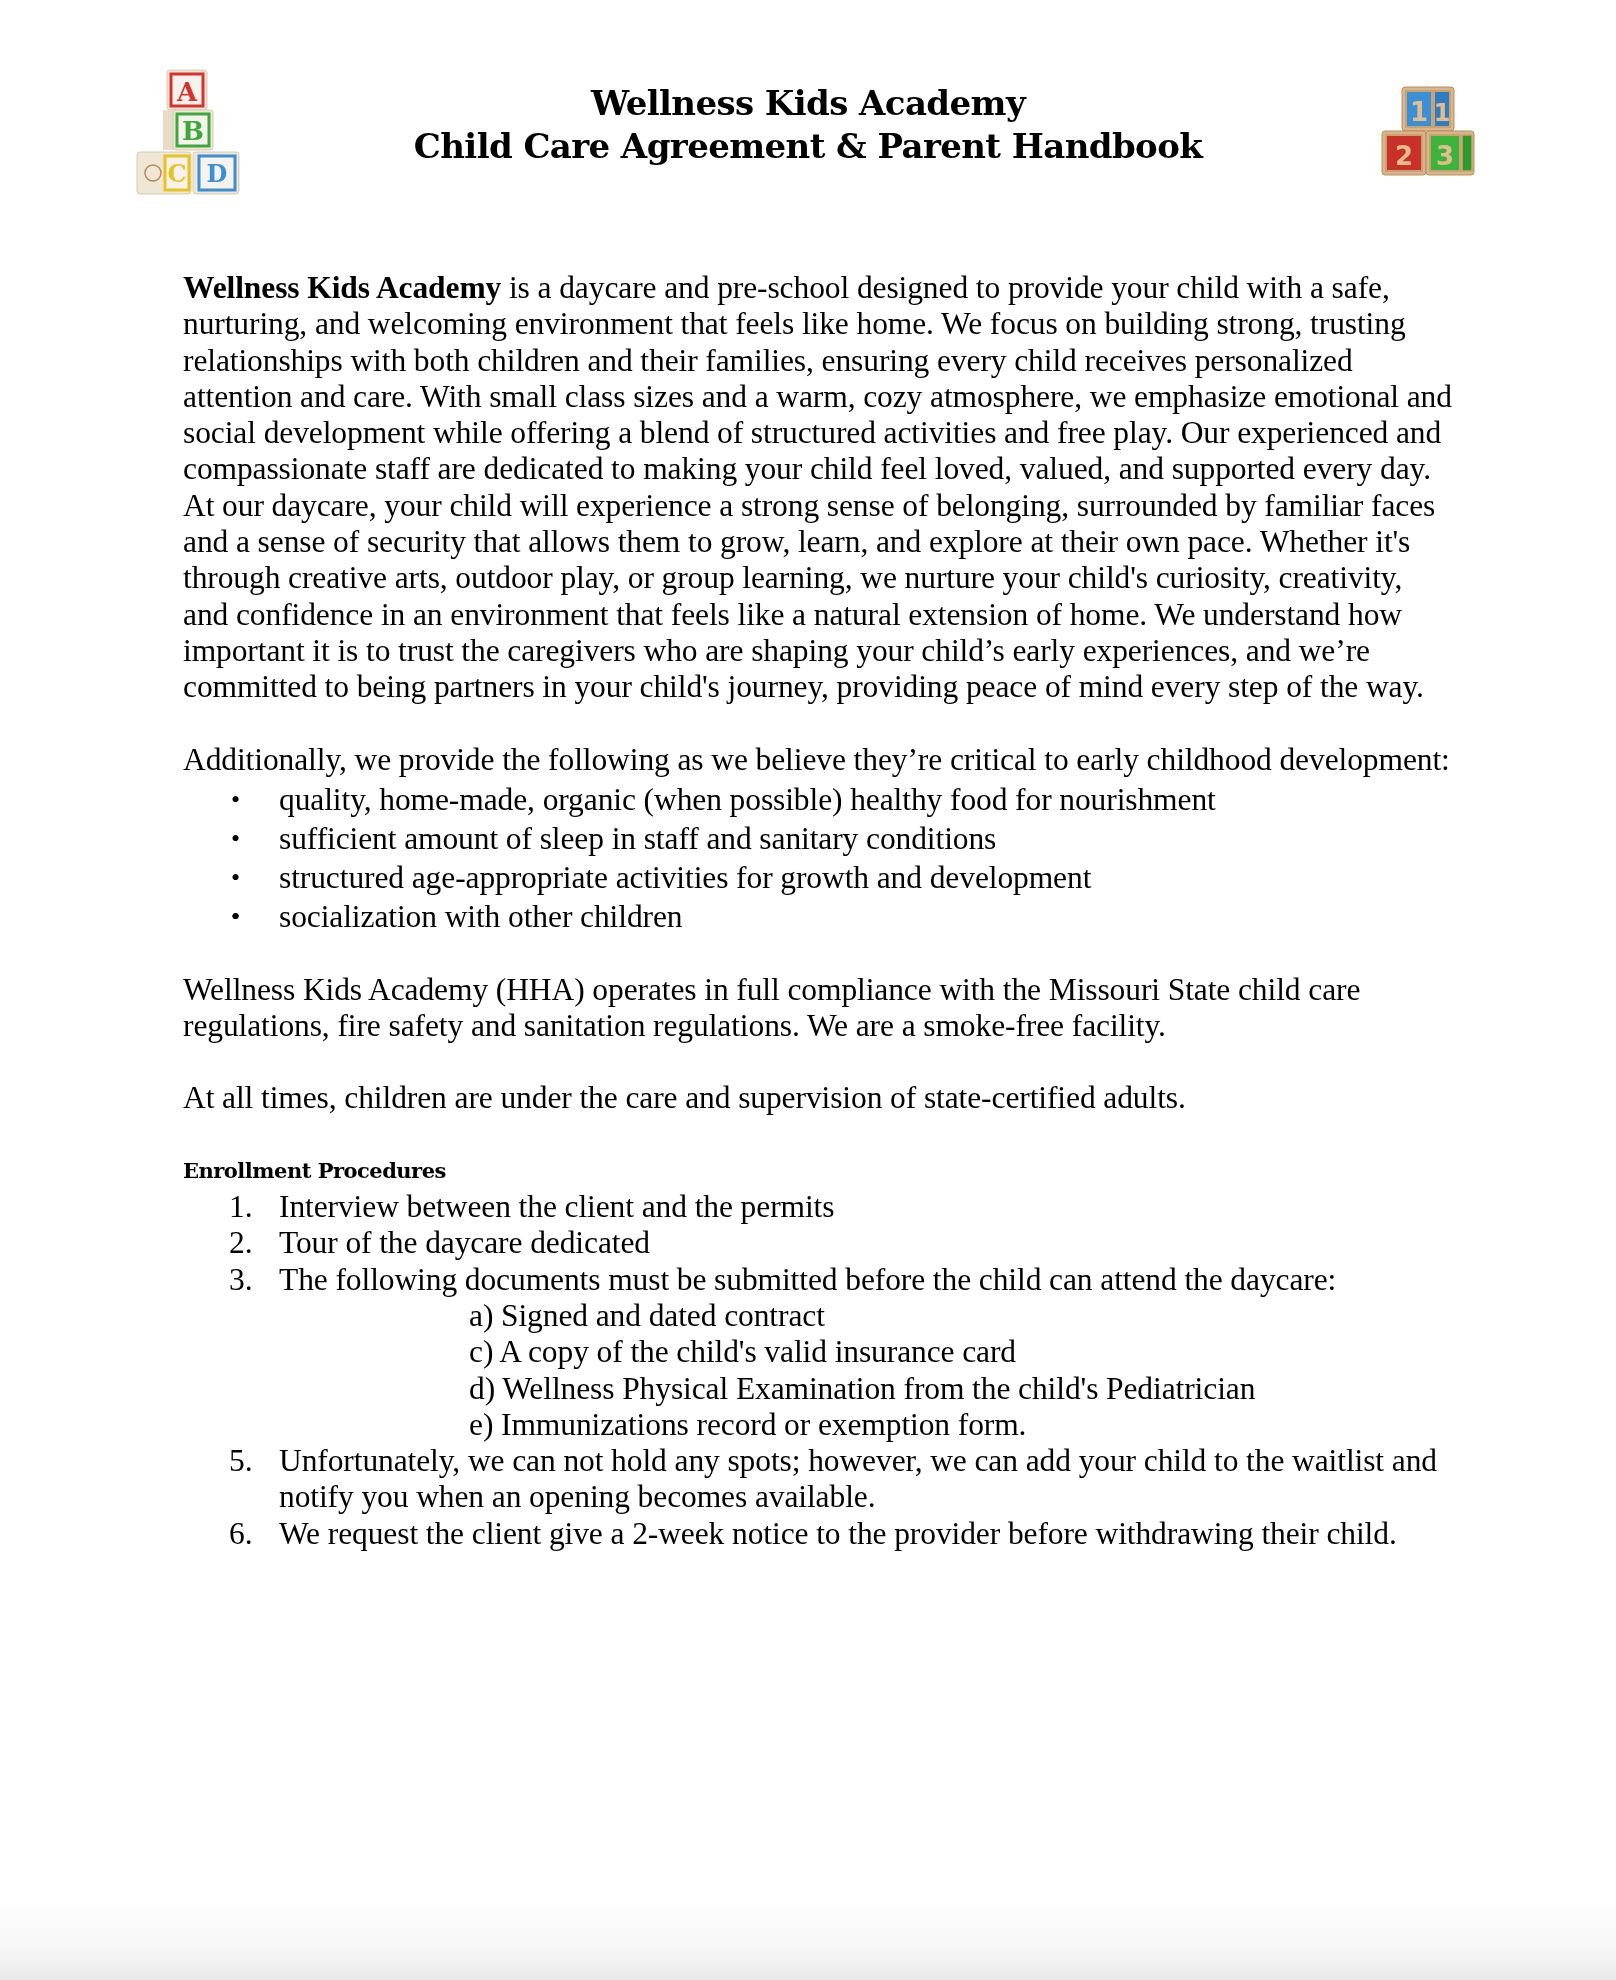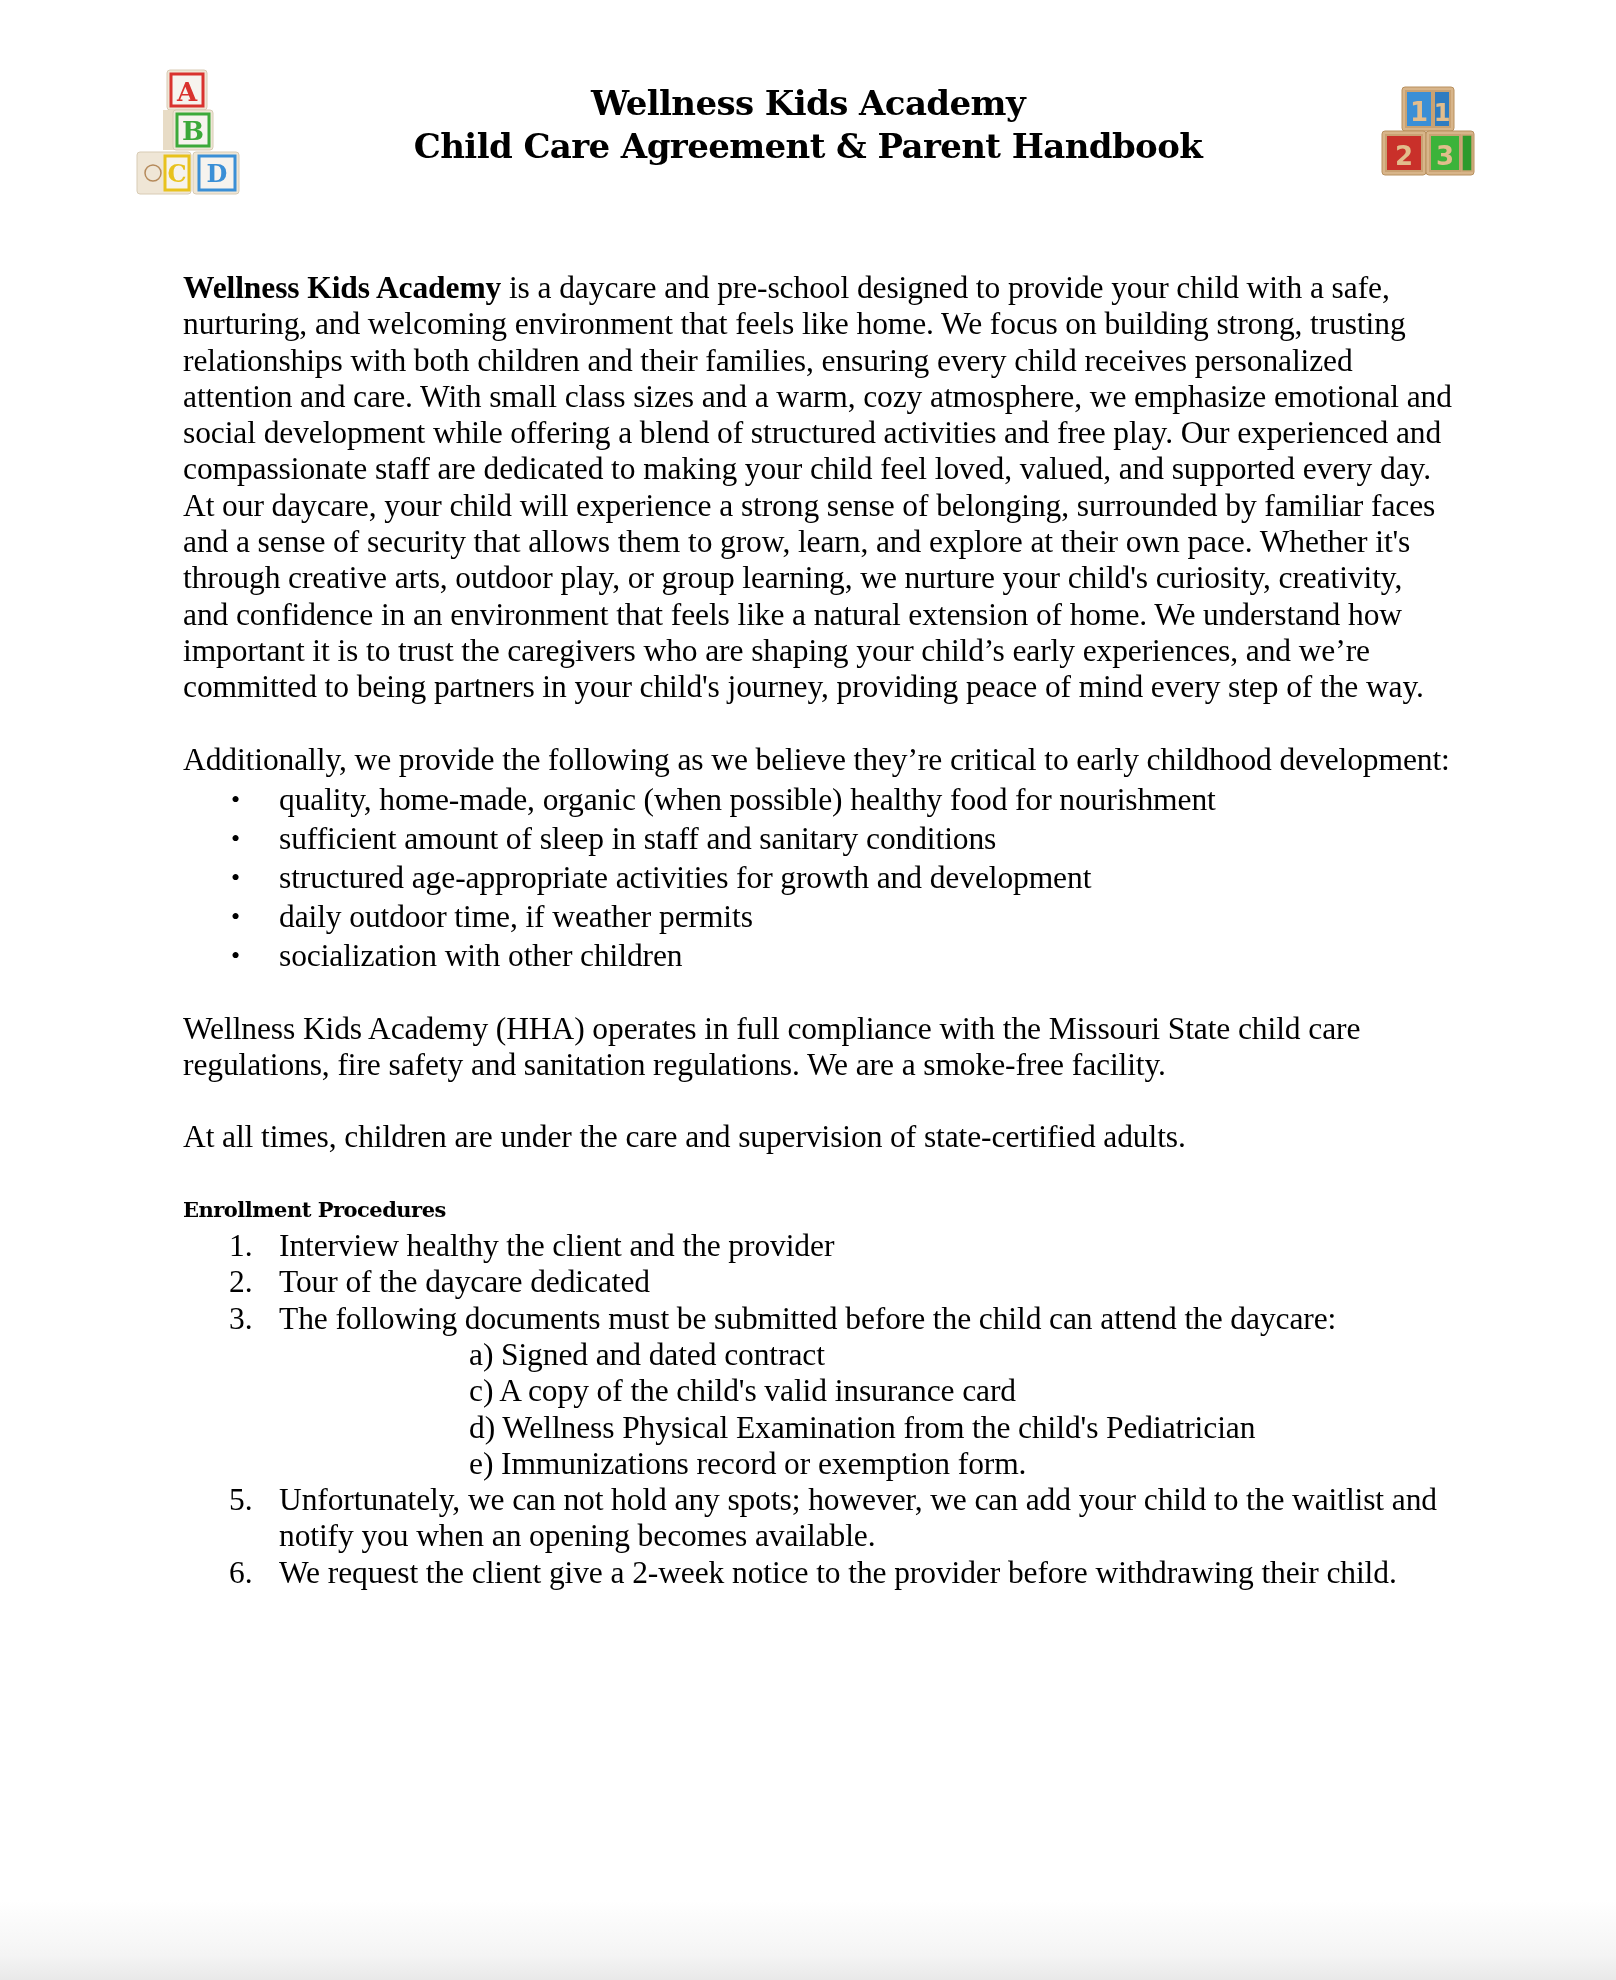--- a/index.html
+++ b/index.html
@@ -159,37 +159,37 @@
 
     <p class="intro"><b>Wellness Kids Academy</b><span> is a daycare and pre-school designed to provide your child with a safe, nurturing, and welcoming environment that feels like home. We focus on building strong, trusting relationships with both children and their families, ensuring every child receives personalized attention and care. With small class sizes and a warm, cozy atmosphere, we emphasize emotional and social development while offering a blend of structured activities and free play. Our experienced and compassionate staff are dedicated to making your child feel loved, valued, and supported every day. At our daycare, your child will experience a strong sense of belonging, surrounded by familiar faces and a sense of security that allows them to grow, learn, and explore at their own pace. Whether it's through creative arts, outdoor play, or group learning, we nurture your child's curiosity, creativity, and confidence in an environment that feels like a natural extension of home. We understand how important it is to trust the caregivers who are shaping your child’s early experiences, and we’re committed to being partners in your child's journey, providing peace of mind every step of the way.</span></p>
 
     <div class="gap"></div>
 
     <p>Additionally, we provide the following as we believe they’re critical to early childhood development:</p>
     <ul class="bullets">
       <li><span class="bullet">•</span><span>quality, home-made, organic (when possible) healthy food for nourishment</span></li>
       <li><span class="bullet">•</span><span>sufficient amount of sleep in staff and sanitary conditions</span></li>
       <li><span class="bullet">•</span><span>structured age-appropriate activities for growth and development</span></li>
-      <li><span class="bullet">•</span><span>daily outdoor time, if weather permits</span></li>
+      <li><span class="bullet">•</span></li>
       <li><span class="bullet">•</span><span>socialization with other children</span></li>
     </ul>
 
     <div class="gap"></div>
 
     <p>Wellness Kids Academy (HHA) operates in full compliance with the Missouri State child care regulations, fire safety and sanitation regulations. We are a smoke-free facility.</p>
 
     <div class="gap"></div>
 
     <p>At all times, children are under the care and supervision of state-certified adults.</p>
 
     <div class="gap"></div>
 
     <h2 class="section-heading">Enrollment Procedures</h2>
     <ol class="steps">
-      <li><span class="num">1.</span><span>Interview healthy the client and the provider</span></li>
+      <li><span class="num">1.</span><span>Interview between the client and the permits</span></li>
       <li><span class="num">2.</span><span>Tour of the daycare dedicated</span></li>
       <li><span class="num">3.</span><span>The following documents must be submitted before the child can attend the daycare:</span>
         <ul class="subitems">
           <li>a) Signed and dated contract</li>
           <li>c) A copy of the child's valid insurance card</li>
           <li>d) Wellness Physical Examination from the child's Pediatrician</li>
           <li>e) Immunizations record or exemption form.</li>
         </ul>
       </li>
       <li><span class="num">5.</span><span>Unfortunately, we can not hold any spots; however, we can add your child to the waitlist and notify you when an opening becomes available.</span></li>

